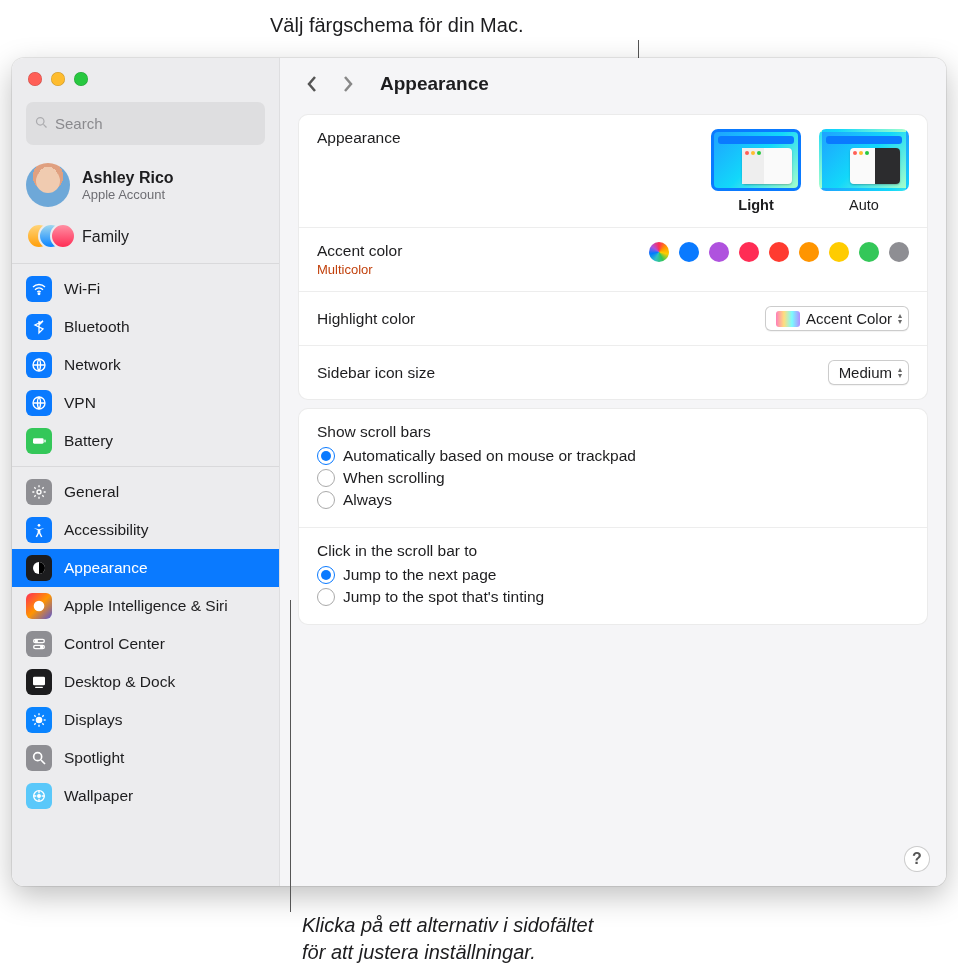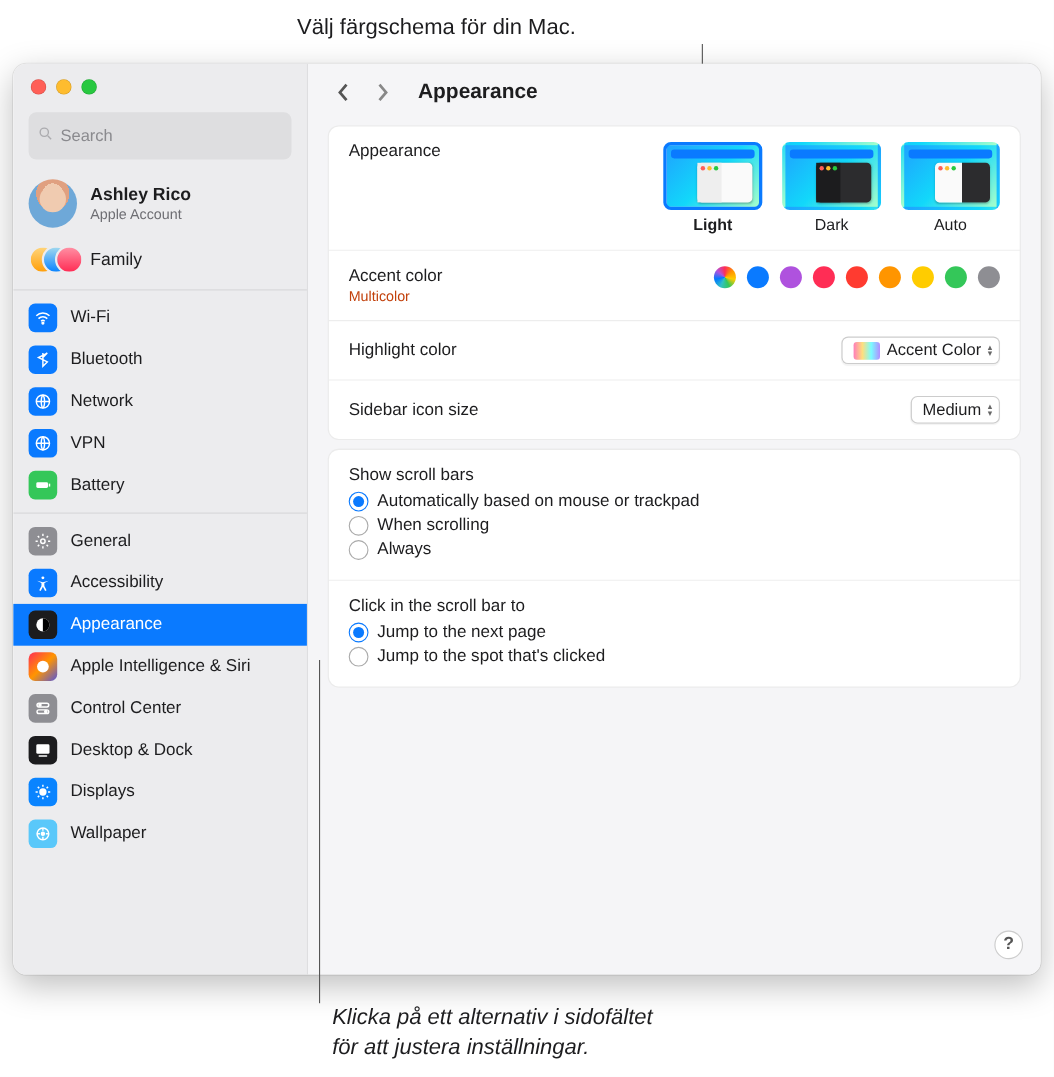--- a/index.html
+++ b/index.html
@@ -386,20 +386,29 @@
                   <line x1="2" y1="12" x2="5" y2="12"></line>
                   <line x1="19" y1="12" x2="22" y2="12"></line>
                   <line x1="5" y1="5" x2="7" y2="7"></line>
                   <line x1="17" y1="17" x2="19" y2="19"></line>
                   <line x1="5" y1="19" x2="7" y2="17"></line>
                   <line x1="17" y1="7" x2="19" y2="5"></line>
                 </g>
               </svg>
             </span>
             <span>Displays</span>
+          </div>
+          <div class="side-item">
+            <span class="ico" style="background: rgb(142, 142, 147);">
+              <svg viewBox="0 0 24 24" fill="none" stroke="#fff" stroke-width="2.5">
+                <circle cx="10" cy="10" r="6"></circle>
+                <line x1="15" y1="15" x2="21" y2="21"></line>
+              </svg>
+            </span>
+            <span>Spotlight</span>
           </div>
           <div class="side-item">
             <span class="ico" style="background: rgb(90, 200, 250);">
               <svg viewBox="0 0 24 24" fill="none" stroke="#fff" stroke-width="2">
                 <circle cx="12" cy="12" r="8"></circle>
                 <circle cx="12" cy="12" r="2" fill="#fff"></circle>
                 <path d="M12 4v4M12 16v4M4 12h4M16 12h4"></path>
               </svg>
             </span>
             <span>Wallpaper</span>
@@ -434,33 +443,20 @@
                   <div class="dots">
                     <i></i>
                     <i></i>
                     <i></i>
                   </div>
                 </div>
               </div>
               <div class="ap-label">Light</div>
             </div>
             <div class="ap-opt">
-              <div class="ap-thumb dark">
-                <div class="bar"></div>
-                <div class="win">
-                  <div class="dots">
-                    <i></i>
-                    <i></i>
-                    <i></i>
-                  </div>
-                </div>
-              </div>
-              <div class="ap-label">Dark</div>
-            </div>
-            <div class="ap-opt">
               <div class="ap-thumb auto">
                 <div class="bar"></div>
                 <div class="win">
                   <div class="dots">
                     <i></i>
                     <i></i>
                     <i></i>
                   </div>
                 </div>
               </div>
@@ -526,21 +522,21 @@
       </div>
       <div class="radio-group">
         <div class="grp-label">Click in the scroll bar to</div>
         <div id="sc-opts">
             <div class="radio-row">
               <span class="radio checked"></span>
               <span>Jump to the next page</span>
             </div>
             <div class="radio-row">
               <span class="radio"></span>
-              <span>Jump to the spot that's clicked</span>
+              <span>Jump to the spot that's tinting</span>
             </div>
           </div>
       </div>
     </div>
 
     <div class="help">?</div>
   </div>
 </div>
 
 <div class="callout-line-bottom"></div>

